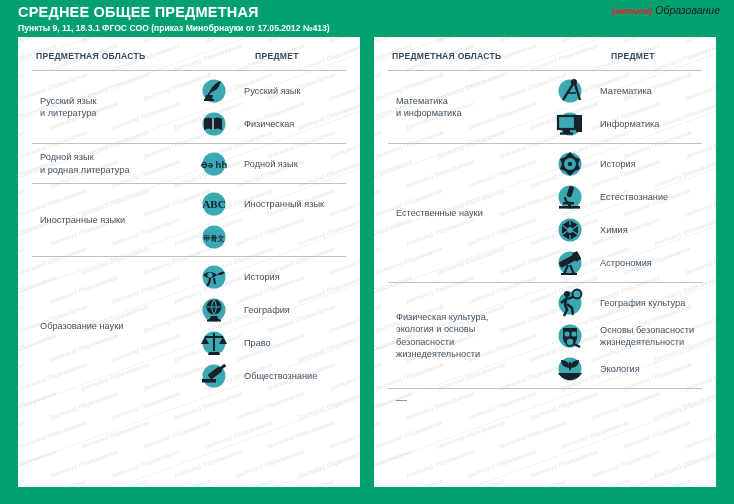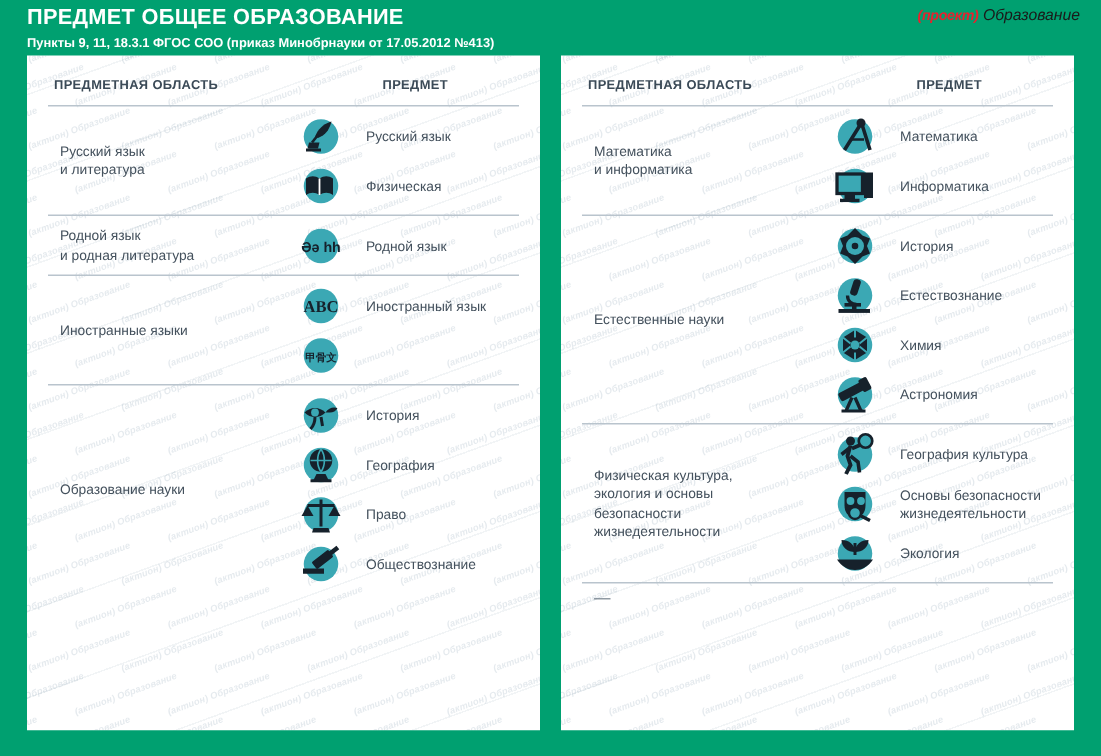--- a/index.html
+++ b/index.html
@@ -185,24 +185,24 @@
     position: absolute;
     left: 0; bottom: 0;
     width: 734px; height: 17px;
     background: #00a070;
   }
 </style>
 </head>
 <body>
 
 <div class="header">
-  <div class="header-title">ПРЕДМЕТ ОБЩЕЕ ОБРАЗОВАНИЕ</div>
+  <div class="header-title">СРЕДНЕЕ ОБЩЕЕ ПРЕДМЕТНАЯ</div>
   <div class="header-sub">Пункты 9, 11, 18.3.1 ФГОС СОО (приказ Минобрнауки от 17.05.2012 №413)</div>
   <div class="brand">
-    <span class="brand-mark">(проект)</span>
+    <span class="brand-mark">(актион)</span>
     <span class="brand-word">Образование</span>
   </div>
 </div>
 
 <div class="board">
   <div class="card">
     <div class="wm-layer">
         <span class="wm" style="left: -62px; top: 0px;">(актион) Образование</span>
         <span class="wm" style="left: 0px; top: 0px;">(актион) Образование</span>
         <span class="wm" style="left: 62px; top: 0px;">(актион) Образование</span>

